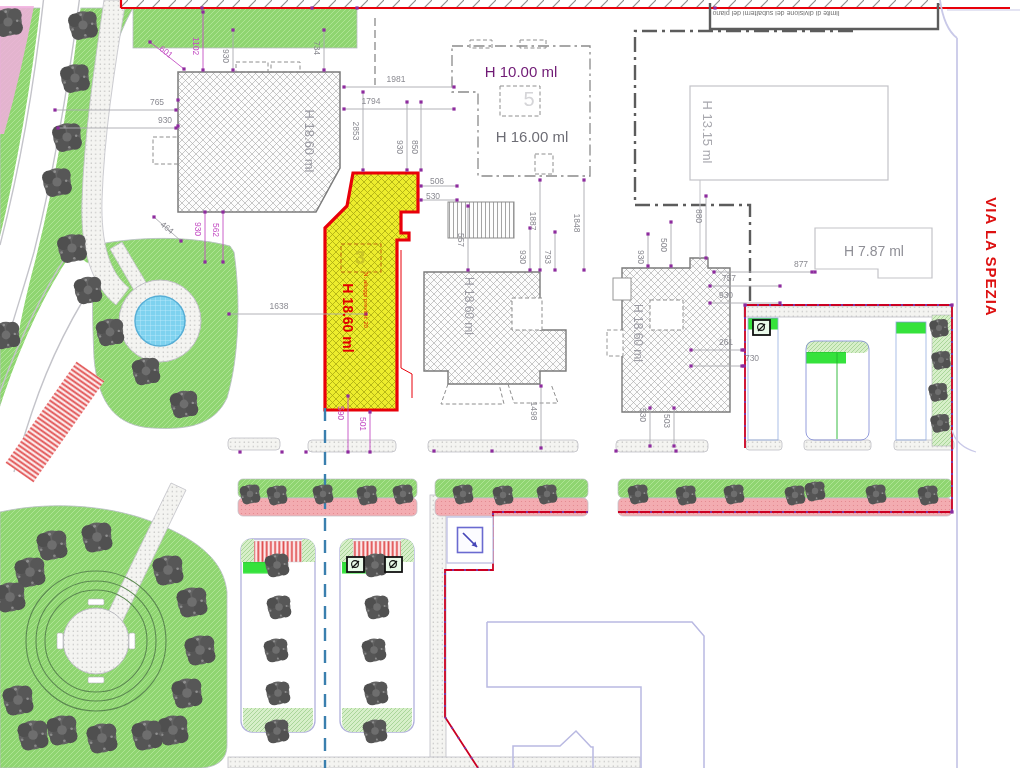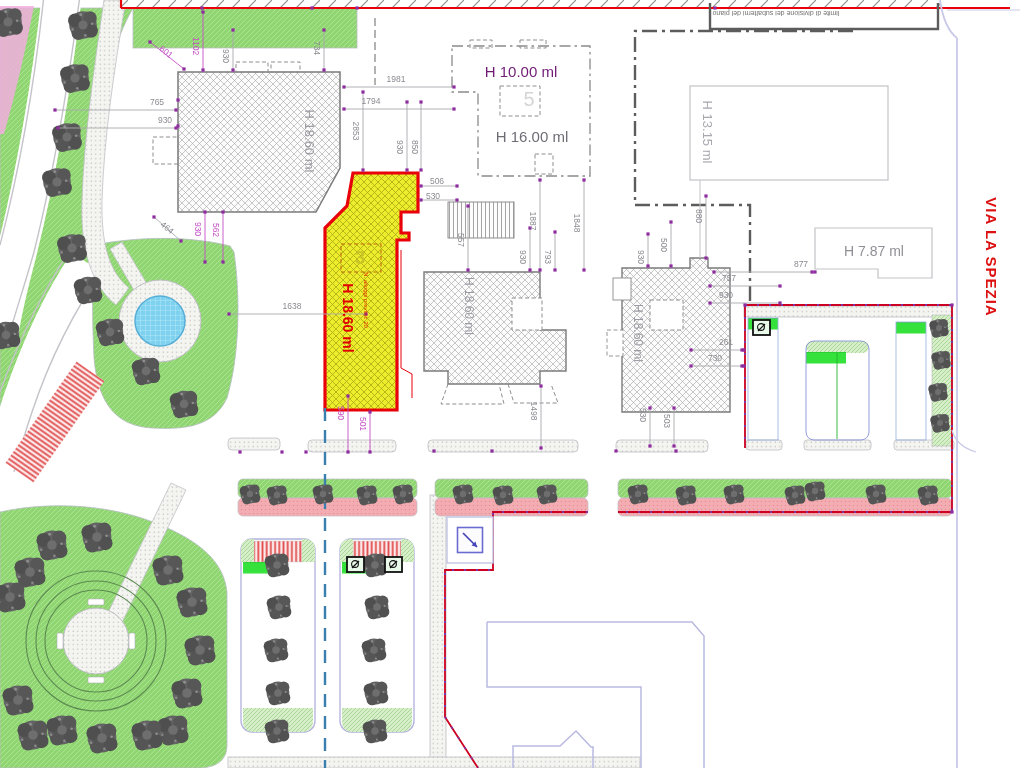--- a/index.html
+++ b/index.html
@@ -447,33 +447,33 @@
       <div class="dim-label" style="left: 396px; top: 79px; font-size: 8.5px; color: rgb(139, 139, 146); transform: translate(-50%, -50%) rotate(0deg);">1981</div>
       <div class="dim-label" style="left: 371px; top: 101px; font-size: 8.5px; color: rgb(139, 139, 146); transform: translate(-50%, -50%) rotate(0deg);">1794</div>
       <div class="dim-label" style="left: 356px; top: 131px; font-size: 8.5px; color: rgb(139, 139, 146); transform: translate(-50%, -50%) rotate(90deg);">2853</div>
       <div class="dim-label" style="left: 400px; top: 147px; font-size: 8.5px; color: rgb(139, 139, 146); transform: translate(-50%, -50%) rotate(90deg);">930</div>
       <div class="dim-label" style="left: 415px; top: 147px; font-size: 8.5px; color: rgb(139, 139, 146); transform: translate(-50%, -50%) rotate(90deg);">850</div>
       <div class="dim-label" style="left: 437px; top: 181px; font-size: 8.5px; color: rgb(139, 139, 146); transform: translate(-50%, -50%) rotate(0deg); text-align: center;">506</div>
       <div class="dim-label" style="left: 433px; top: 196px; font-size: 8.5px; color: rgb(139, 139, 146); transform: translate(-50%, -50%) rotate(0deg);">530</div>
       <div class="dim-label" style="left: 167px; top: 228px; font-size: 8.5px; color: rgb(139, 139, 146); transform: translate(-50%, -50%) rotate(40deg);">464</div>
       <div class="dim-label" style="left: 198px; top: 229px; font-size: 8.5px; color: rgb(196, 79, 196); transform: translate(-50%, -50%) rotate(90deg);">930</div>
       <div class="dim-label" style="left: 216px; top: 230px; font-size: 8.5px; color: rgb(196, 79, 196); transform: translate(-50%, -50%) rotate(90deg);">562</div>
-      <div class="dim-label" style="left: 292px; top: 306px; font-size: 8.5px; color: rgb(139, 139, 146); transform: translate(-50%, -50%) rotate(0deg);">1638</div>
+      <div class="dim-label" style="left: 279px; top: 306px; font-size: 8.5px; color: rgb(139, 139, 146); transform: translate(-50%, -50%) rotate(0deg);">1638</div>
       <div class="dim-label" style="left: 461px; top: 240px; font-size: 8.5px; color: rgb(139, 139, 146); transform: translate(-50%, -50%) rotate(90deg);">557</div>
       <div class="dim-label" style="left: 523px; top: 257px; font-size: 8.5px; color: rgb(139, 139, 146); transform: translate(-50%, -50%) rotate(90deg);">930</div>
       <div class="dim-label" style="left: 548px; top: 257px; font-size: 8.5px; color: rgb(139, 139, 146); transform: translate(-50%, -50%) rotate(90deg);">793</div>
       <div class="dim-label" style="left: 533px; top: 221px; font-size: 8.5px; color: rgb(139, 139, 146); transform: translate(-50%, -50%) rotate(90deg);">1887</div>
       <div class="dim-label" style="left: 577px; top: 223px; font-size: 8.5px; color: rgb(139, 139, 146); transform: translate(-50%, -50%) rotate(90deg);">1848</div>
       <div class="dim-label" style="left: 534px; top: 411px; font-size: 8.5px; color: rgb(139, 139, 146); transform: translate(-50%, -50%) rotate(90deg);">1498</div>
       <div class="dim-label" style="left: 664px; top: 245px; font-size: 8.5px; color: rgb(139, 139, 146); transform: translate(-50%, -50%) rotate(90deg);">500</div>
       <div class="dim-label" style="left: 641px; top: 257px; font-size: 8.5px; color: rgb(139, 139, 146); transform: translate(-50%, -50%) rotate(90deg);">930</div>
       <div class="dim-label" style="left: 699px; top: 216px; font-size: 8.5px; color: rgb(139, 139, 146); transform: translate(-50%, -50%) rotate(90deg);">880</div>
       <div class="dim-label" style="left: 757px; top: 264px; font-size: 8.5px; color: rgb(139, 139, 146); transform: translate(-50%, -50%) rotate(0deg); margin-left: 44px;">877</div>
       <div class="dim-label" style="left: 729px; top: 278px; font-size: 8.5px; color: rgb(139, 139, 146); transform: translate(-50%, -50%) rotate(0deg);">757</div>
       <div class="dim-label" style="left: 726px; top: 295px; font-size: 8.5px; color: rgb(139, 139, 146); transform: translate(-50%, -50%) rotate(0deg);">930</div>
       <div class="dim-label" style="left: 726px; top: 342px; font-size: 8.5px; color: rgb(139, 139, 146); transform: translate(-50%, -50%) rotate(0deg);">261</div>
-      <div class="dim-label" style="left: 715px; top: 358px; font-size: 8.5px; color: rgb(139, 139, 146); transform: translate(-50%, -50%) rotate(0deg);">730</div>
+      <div class="dim-label" style="left: 752px; top: 358px; font-size: 8.5px; color: rgb(139, 139, 146); transform: translate(-50%, -50%) rotate(0deg);">730</div>
       <div class="dim-label" style="left: 667px; top: 421px; font-size: 8.5px; color: rgb(139, 139, 146); transform: translate(-50%, -50%) rotate(90deg);">503</div>
       <div class="dim-label" style="left: 643px; top: 415px; font-size: 8.5px; color: rgb(139, 139, 146); transform: translate(-50%, -50%) rotate(90deg);">530</div>
       <div class="dim-label" style="left: 341px; top: 413px; font-size: 8.5px; color: rgb(196, 79, 196); transform: translate(-50%, -50%) rotate(90deg);">590</div>
       <div class="dim-label" style="left: 363px; top: 424px; font-size: 8.5px; color: rgb(196, 79, 196); transform: translate(-50%, -50%) rotate(90deg);">501</div>
     </div>
 </div>
 
 </body></html>

